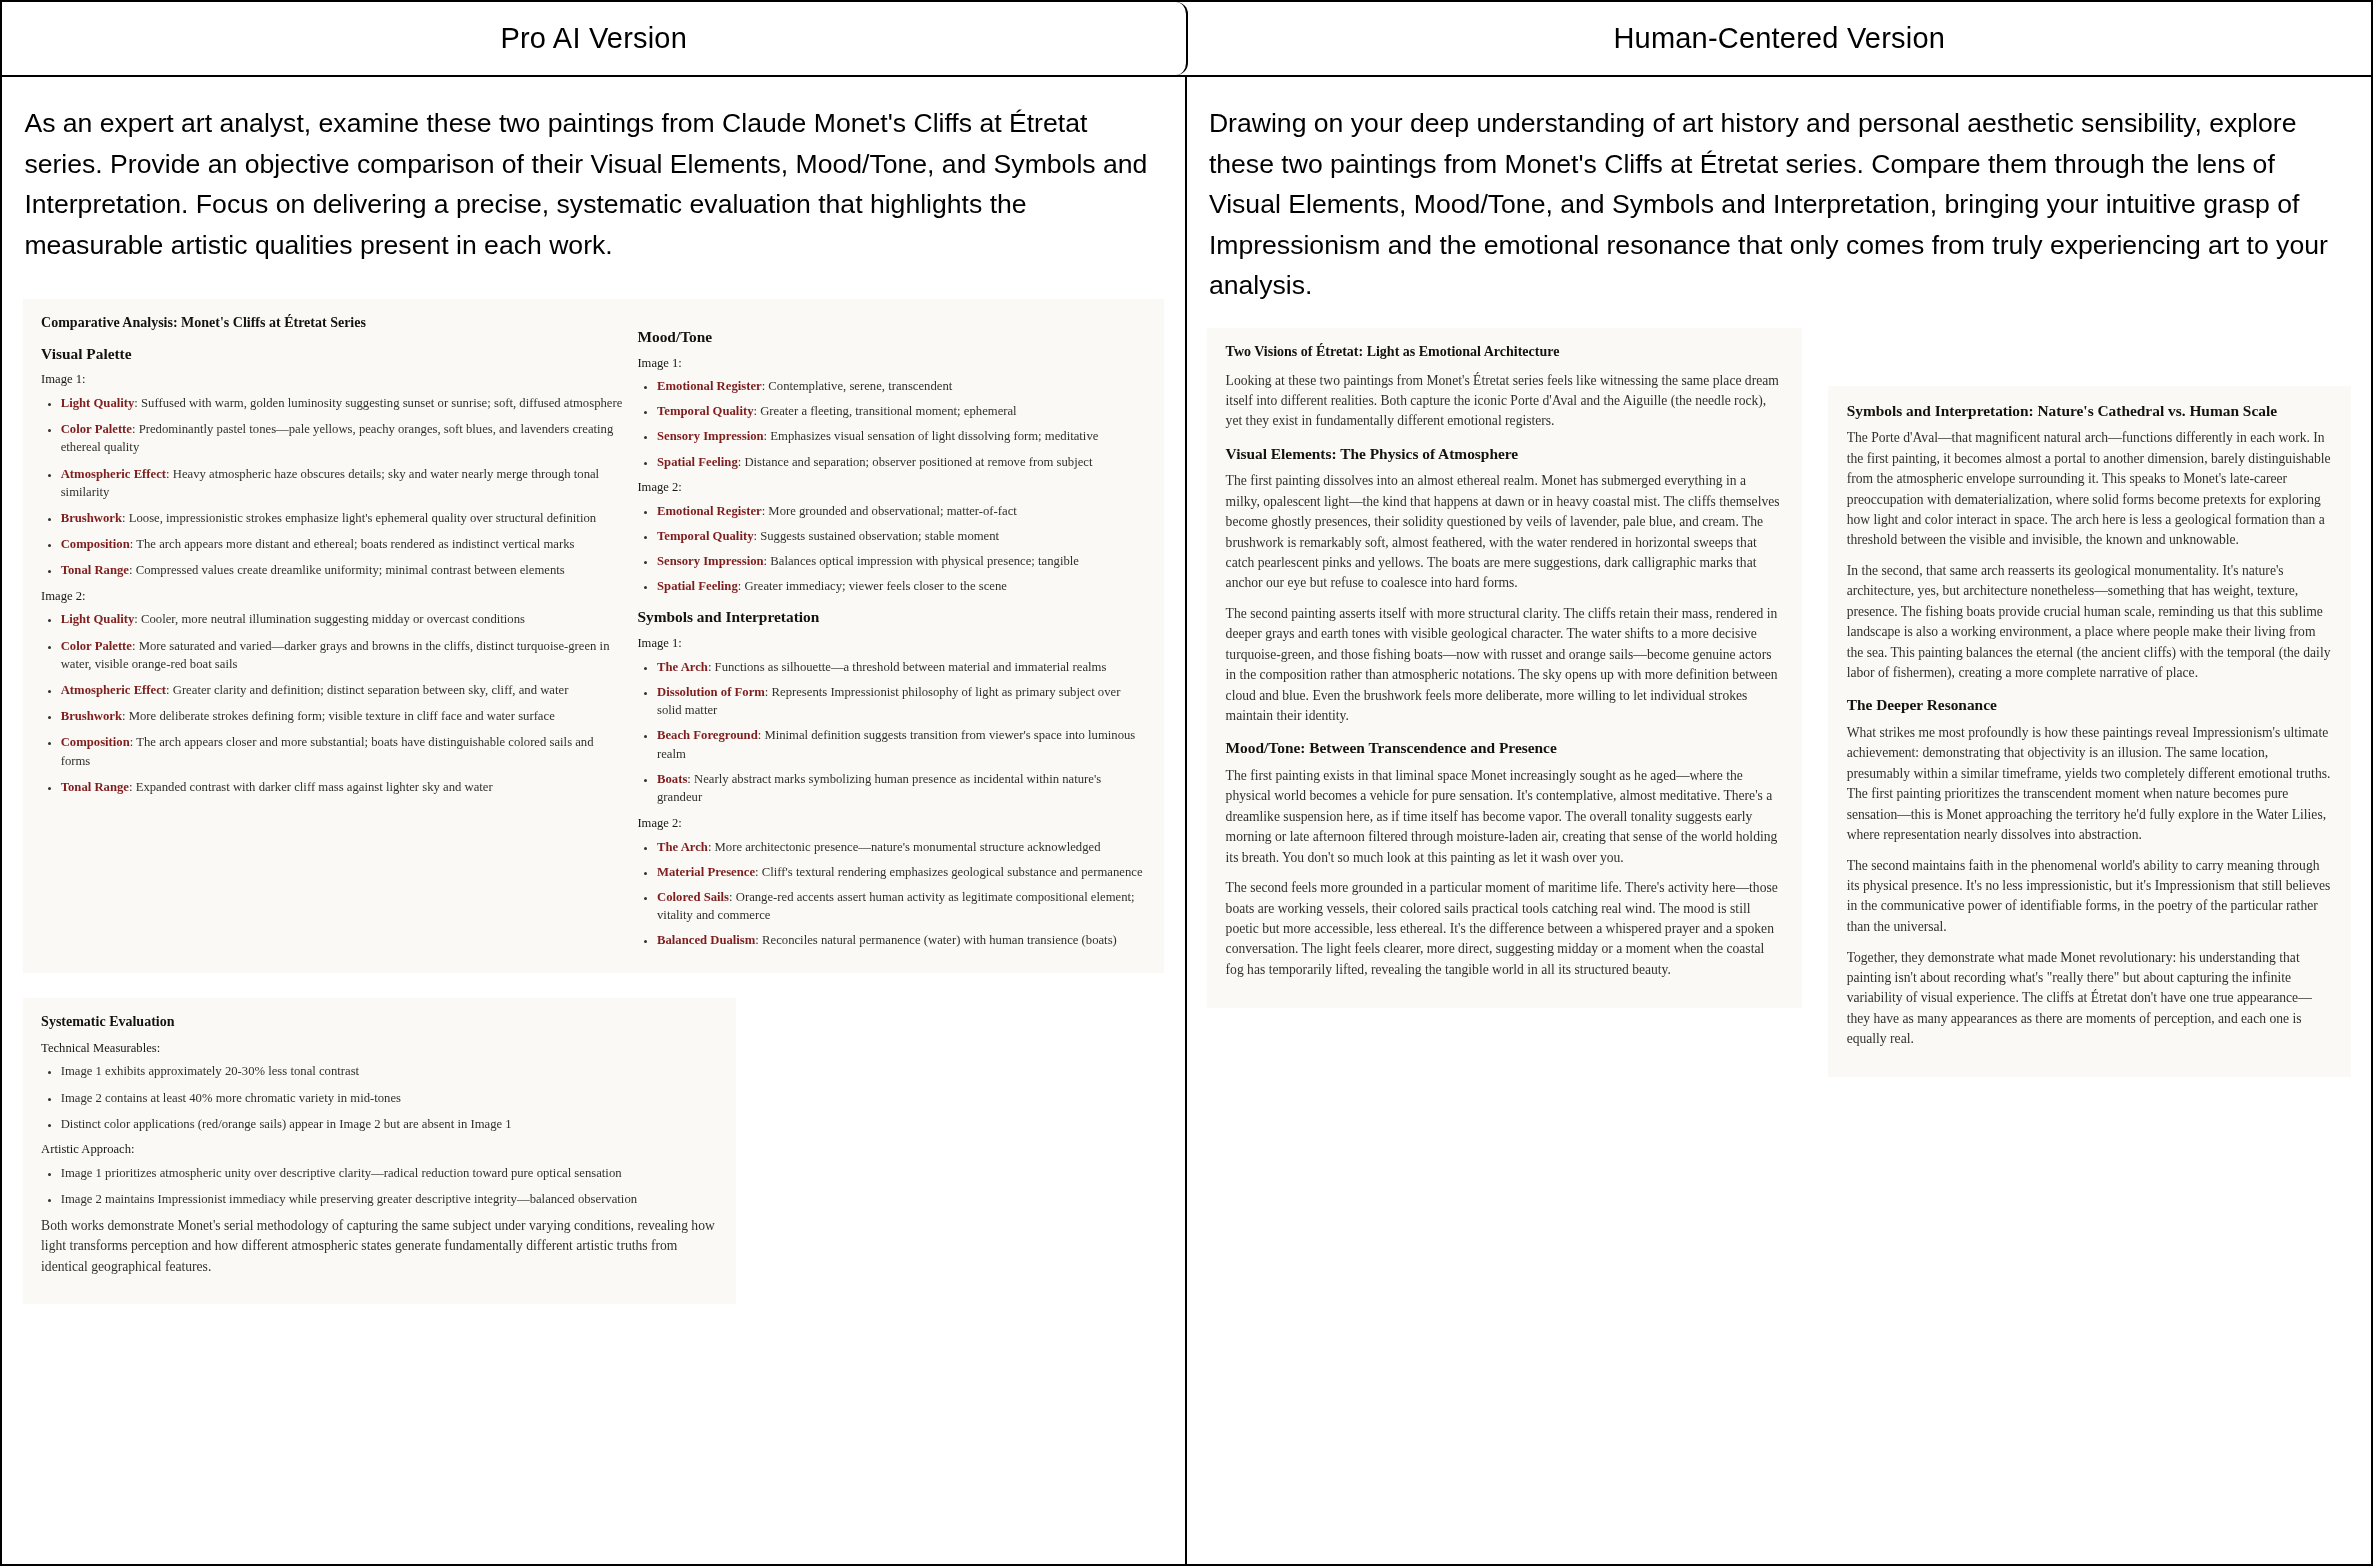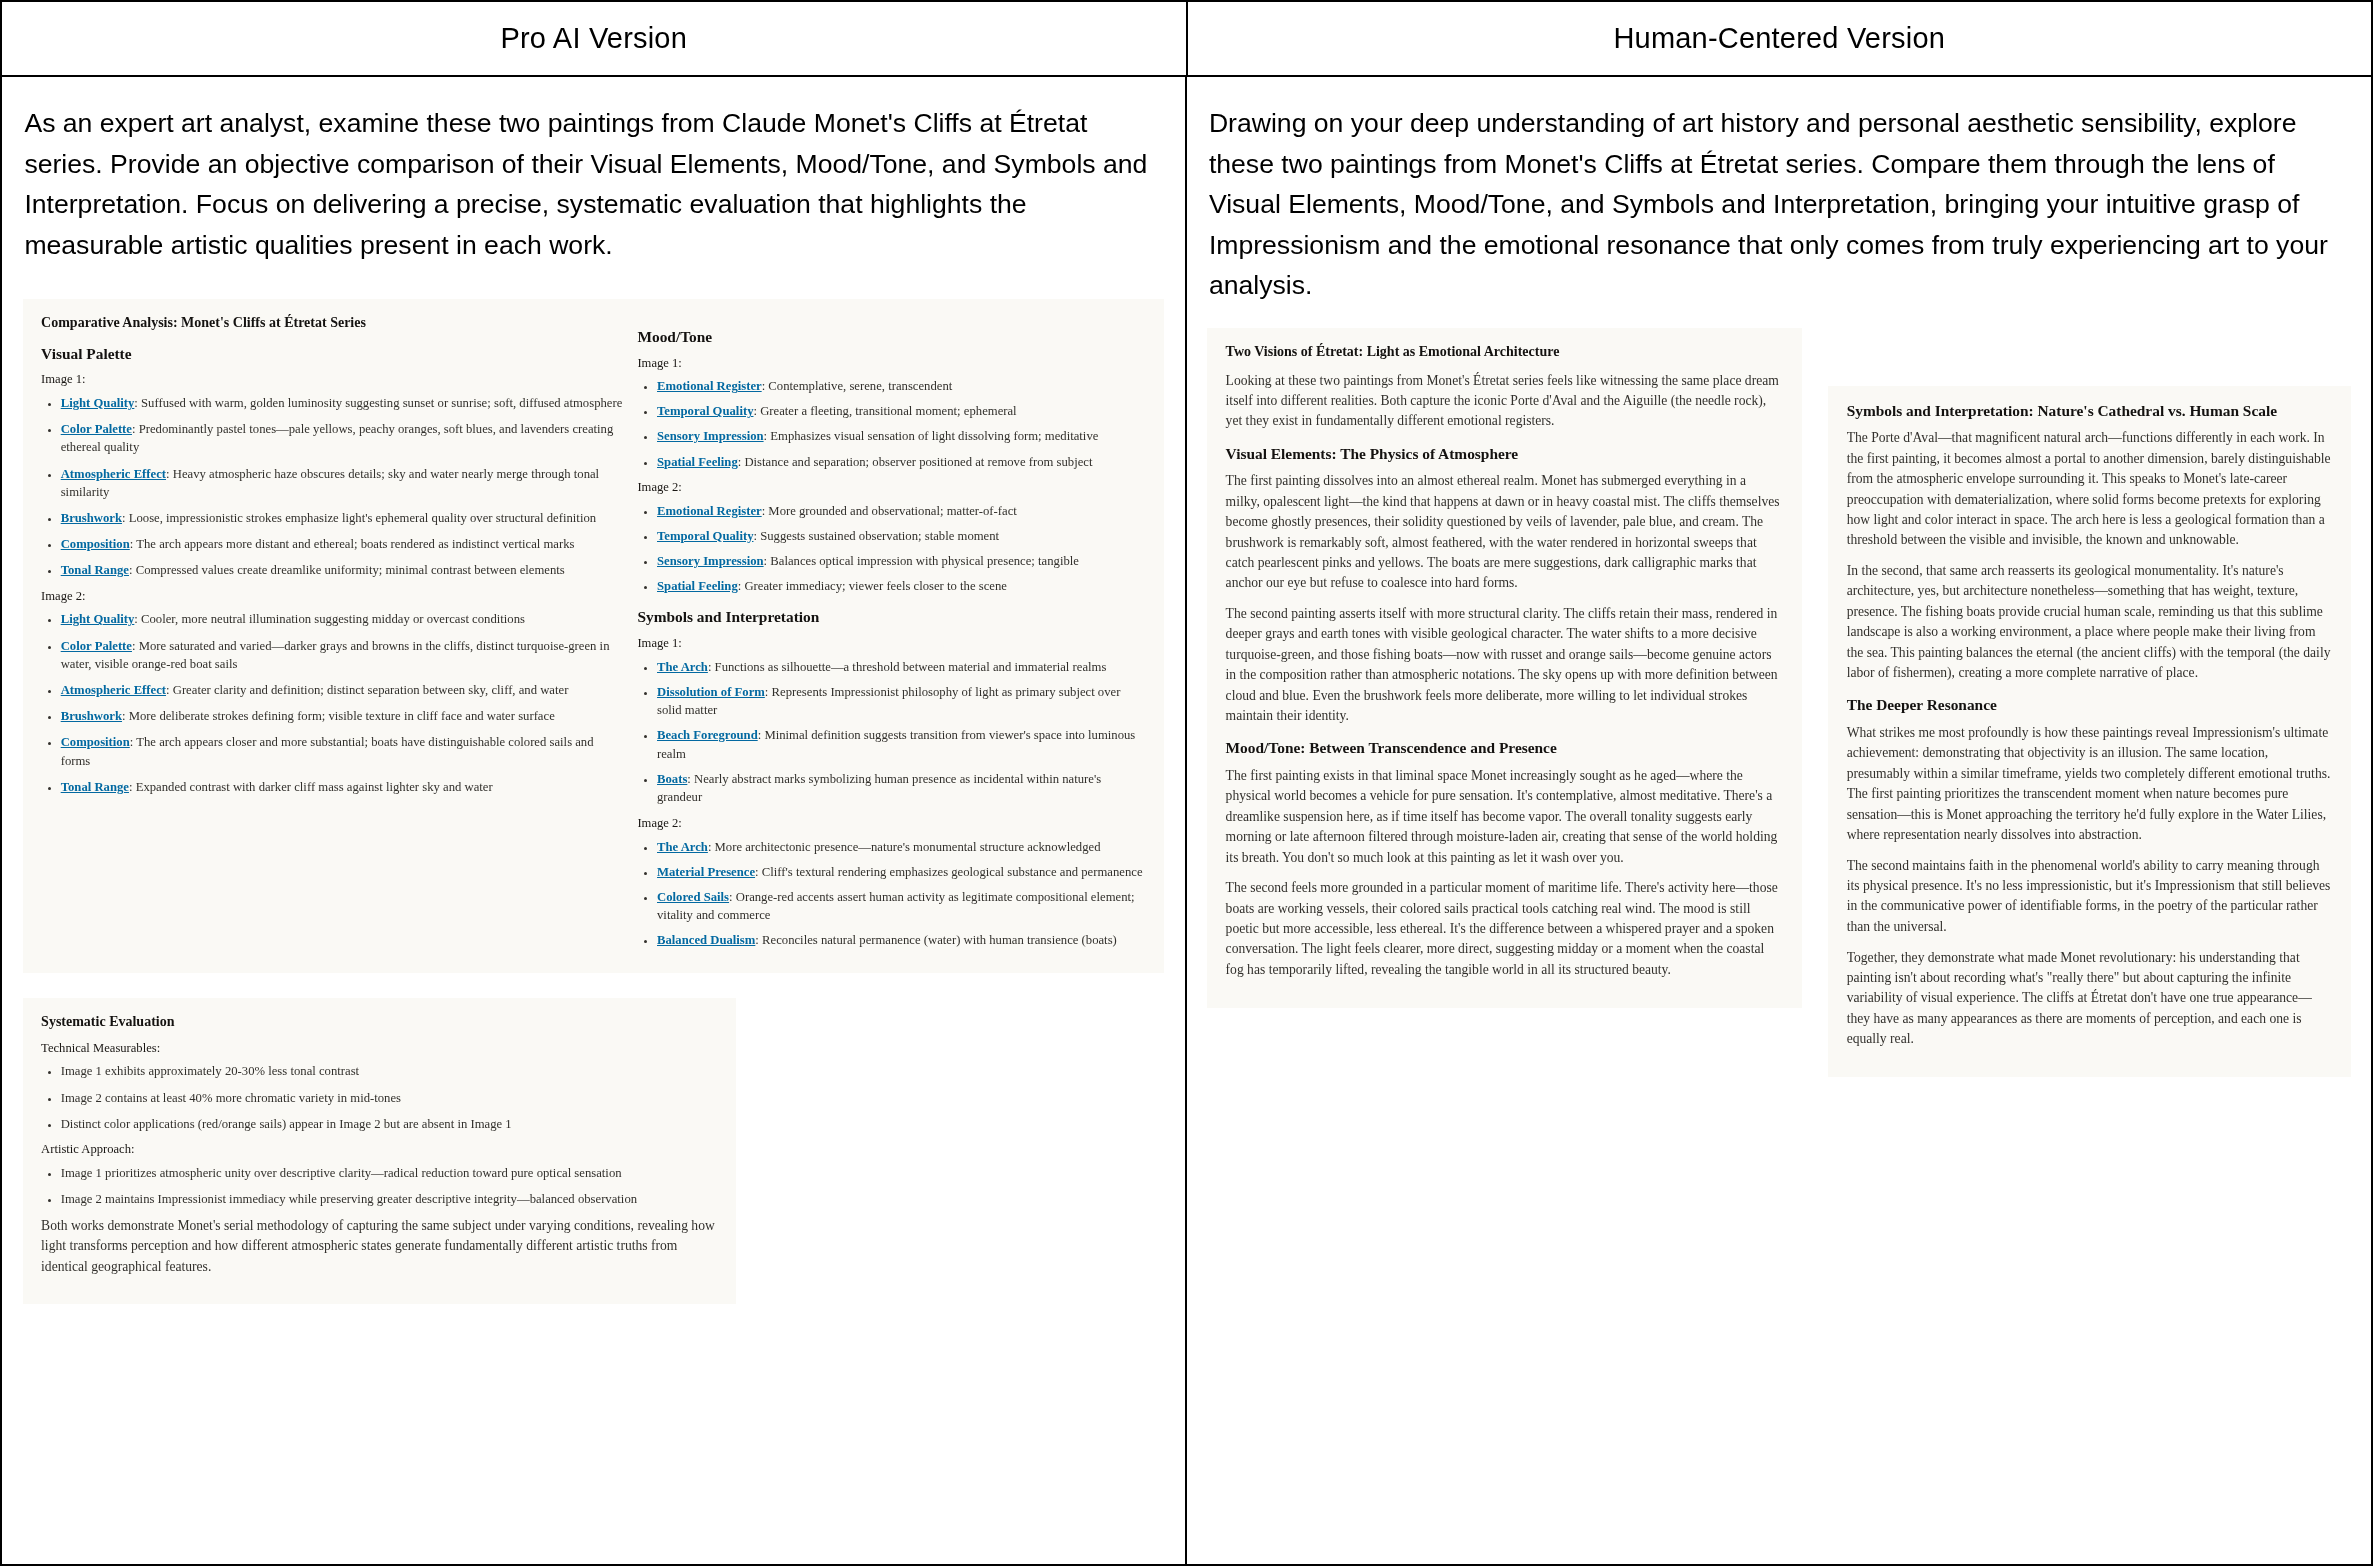--- a/index.html
+++ b/index.html
@@ -36,21 +36,21 @@
   }
   .head-cell {
     flex: 1 1 50%;
     display: flex;
     align-items: center;
     justify-content: center;
     font-size: 29px;
     letter-spacing: 0.2px;
     color: #000;
   }
-  .head-cell.left  { border-right: 2.8px solid #000000; }
+  .head-cell.left  { border-right: 2.8px solid #000000; border-radius: 12px; }
 
   .body-cell {
     flex: 1 1 50%;
     box-sizing: border-box;
     min-width: 0;
     padding: 17px 20.5px 0 20.5px;
     display: flex;
     flex-direction: column;
   }
   .body-cell.left  { border-right: 2.8px solid #000000; gap: 12px; }
@@ -118,21 +118,21 @@
     margin: 0 0 5.6px 0;
     padding-left: 19.6px;
     list-style: disc;
   }
   .rsp li {
     font-size: 12.7px;
     line-height: 1.46;
     margin-bottom: 7.5px;
     color: #32302c;
   }
-  .rsp li b { color: #0369a1; font-weight: bold; text-decoration: underline; }
+  .rsp li b { color: #7f1d1d; font-weight: bold; }
   .rsp li::marker { font-size: 11.2px; }
   .rsp p.closing { margin-top: 7.5px; }
   .narrow li { margin-bottom: 6.5px; }
 </style>
 </head>
 <body>
 
 <div class="compare-table">
 
   <div class="table-head">

